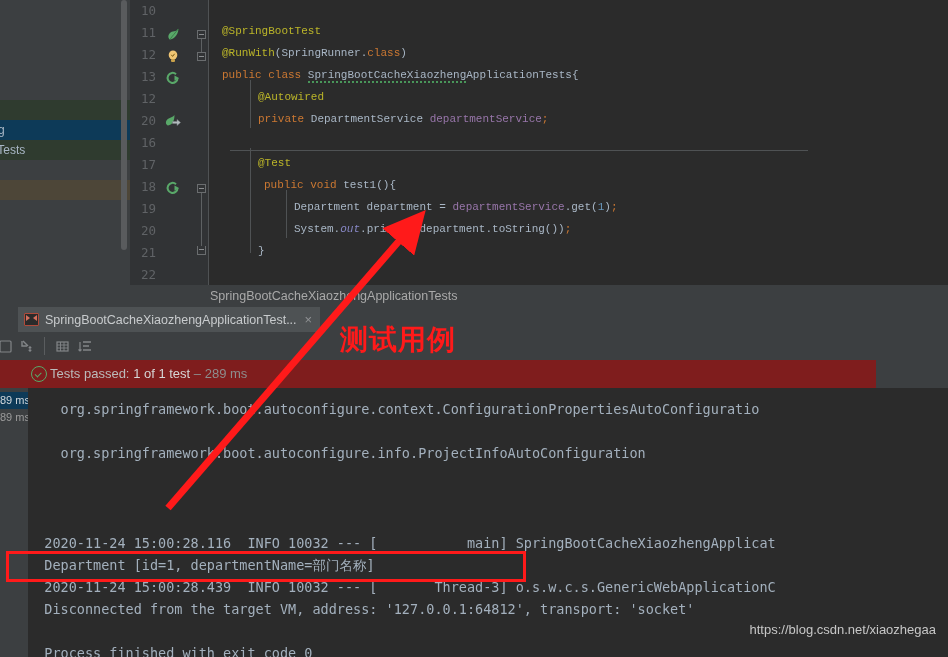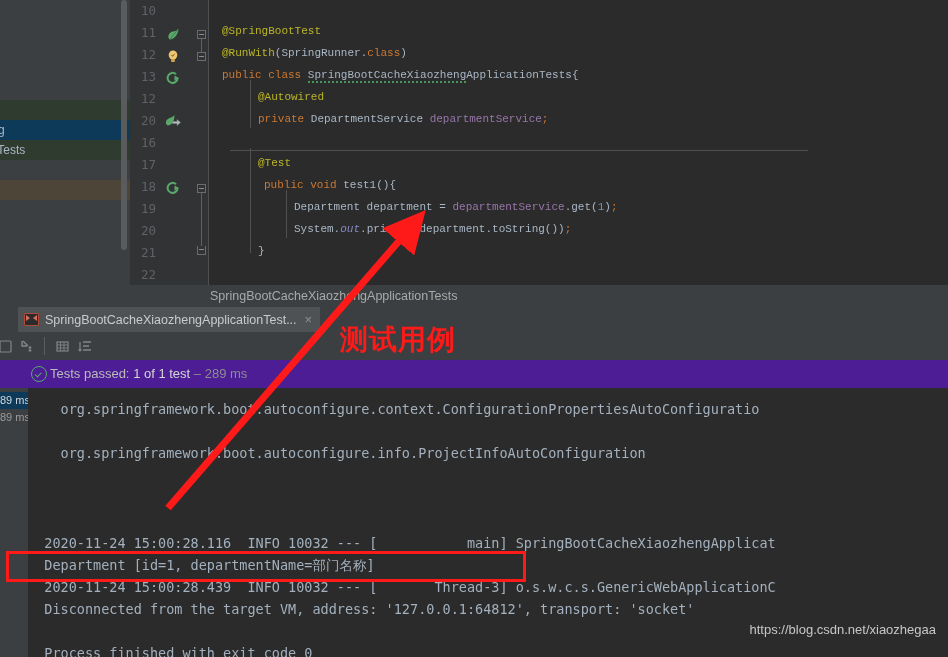--- a/index.html
+++ b/index.html
@@ -70,21 +70,21 @@
            display:inline-block;position:relative;border-radius:1px;}
   .tabicon:before{content:"";position:absolute;left:1px;top:1px;width:0;height:0;
     border-left:4px solid #d4705f;border-top:3.5px solid transparent;border-bottom:3.5px solid transparent;}
   .tabicon:after{content:"";position:absolute;right:1px;top:1px;width:0;height:0;
     border-right:4px solid #d4705f;border-top:3.5px solid transparent;border-bottom:3.5px solid transparent;}
 
   .toolbar{position:absolute;left:0;top:25px;width:948px;height:28px;background:#3c3f41;}
   .tb-ico{position:absolute;top:7px;width:15px;height:15px;opacity:.75;}
   .tb-sep{position:absolute;top:5px;width:1px;height:18px;background:#5a5d5f;}
 
-  .statusline{position:absolute;left:0;top:53px;width:948px;height:28px;background:#4c1d95;
+  .statusline{position:absolute;left:0;top:53px;width:876px;height:28px;background:#7f1d1d;
               border-bottom:1px solid #2e3133;}
   .status-text{position:absolute;left:50px;top:5px;font-size:13px;color:#bbbbbb;line-height:18px;}
   .status-text b{font-weight:normal;color:#d6d6d6;}
   .status-text .dim{color:#8d8d8d;}
   .ok-ring{position:absolute;left:31px;top:6px;width:14px;height:14px;border:1.6px solid #59a869;
            border-radius:50%;}
   .ok-ring:after{content:"";position:absolute;left:2.5px;top:4.5px;width:5px;height:2.5px;
            border-left:1.7px solid #59a869;border-bottom:1.7px solid #59a869;transform:rotate(-45deg);}
 
   

